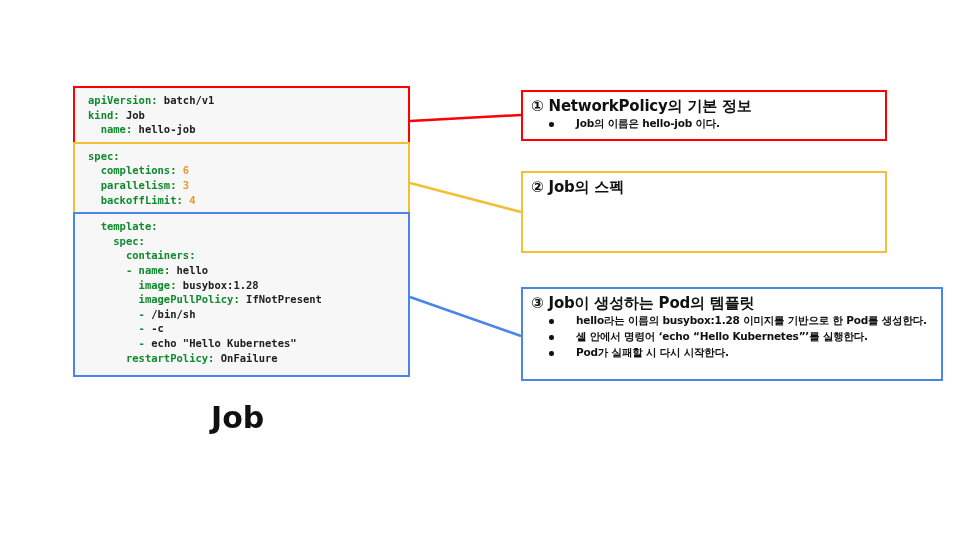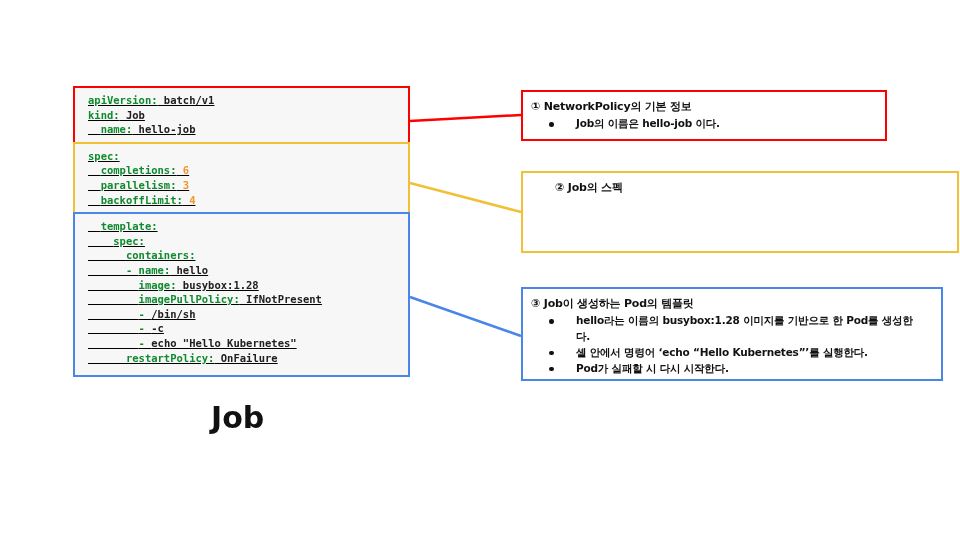--- a/index.html
+++ b/index.html
@@ -35,21 +35,20 @@
   }
   .code-seg {
     background: #f7f7f7;
     box-sizing: border-box;
     font-family: "DejaVu Sans Mono", "Liberation Mono", monospace;
     font-size: 10.5px;
     line-height: 14.6px;
     font-weight: 700;
     padding: 5px 0 5px 13px;
     position: relative;
-    text-decoration: underline;
   }
   .code-seg.red    { border: 2.5px solid #ff0000; }
   .code-seg.yellow { border: 2px solid #f2c037; margin-top: -2px; }
   .code-seg.blue   { border: 2.5px solid #4a86e8; margin-top: -2px; padding-bottom: 10px; }
 
   .ln { white-space: pre; color: #202020; }
   .k  { color: #0f8a2e; }       
   .v  { color: #202020; }       
   .n  { color: #f0952b; }       
   .d  { color: #0f8a2e; }       
@@ -73,30 +72,30 @@
     box-sizing: border-box;
     background: #ffffff;
     z-index: 2;
     font-family: "DejaVu Sans", "Liberation Sans", sans-serif;
   }
   .note.red    { border: 2.5px solid #ff0000; }
   .note.yellow { border: 2.2px solid #f2c037; }
   .note.blue   { border: 2.2px solid #4a86e8; }
 
   .note-title {
-    font-size: 11px;
+    font-size: 15px;
     font-weight: 700;
     color: #111111;
     margin: 8px 0 0 8px;
     line-height: 13px;
     letter-spacing: -0.2px;
   }
   .note-list {
     list-style: none;
-    margin: 3px 16px 0 0;
+    margin: 3px 0 0 0;
     padding: 0 10px 0 26px;
   }
   .note-list li {
     position: relative;
     font-size: 10.5px;
     font-weight: 700;
     color: #111111;
     line-height: 15.5px;
     letter-spacing: -0.2px;
     padding-left: 27px;
@@ -107,21 +106,21 @@
     position: absolute;
     left: 0;
     top: 6px;
     width: 4.5px;
     height: 4.5px;
     border-radius: 50%;
     background: #111111;
   }
 
   #note1 { left: 521px; top: 90px;  width: 366px; height: 51px; }
-  #note2 { left: 521px; top: 171px; width: 438px; height: 82px; padding-left: 24px; }
+  #note2 { left: 521px; top: 171px; width: 366px; height: 82px; }
   #note3 { left: 521px; top: 287px; width: 422px; height: 94px; }
 </style>
 </head>
 <body>
 
 <svg id="connectors" viewBox="0 0 960 540" width="960" height="540" xmlns="http://www.w3.org/2000/svg">
   <line x1="410" y1="121" x2="521" y2="115" stroke="#ff0000" stroke-width="2.5"></line>
   <line x1="410" y1="183" x2="521" y2="212" stroke="#f2c037" stroke-width="2.5"></line>
   <line x1="410" y1="297" x2="521" y2="336" stroke="#4a86e8" stroke-width="2.5"></line>
 </svg>

